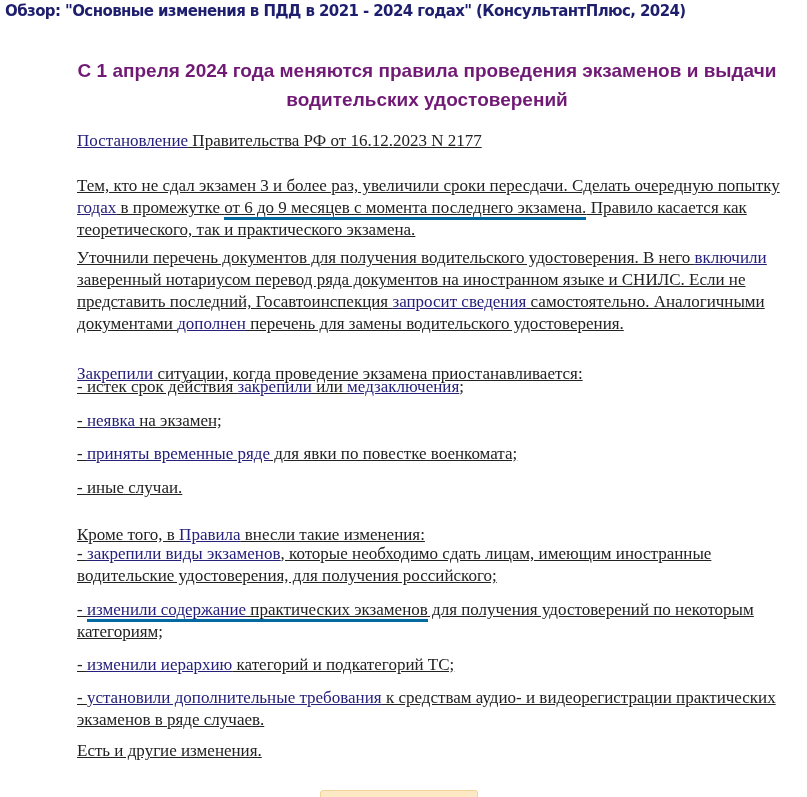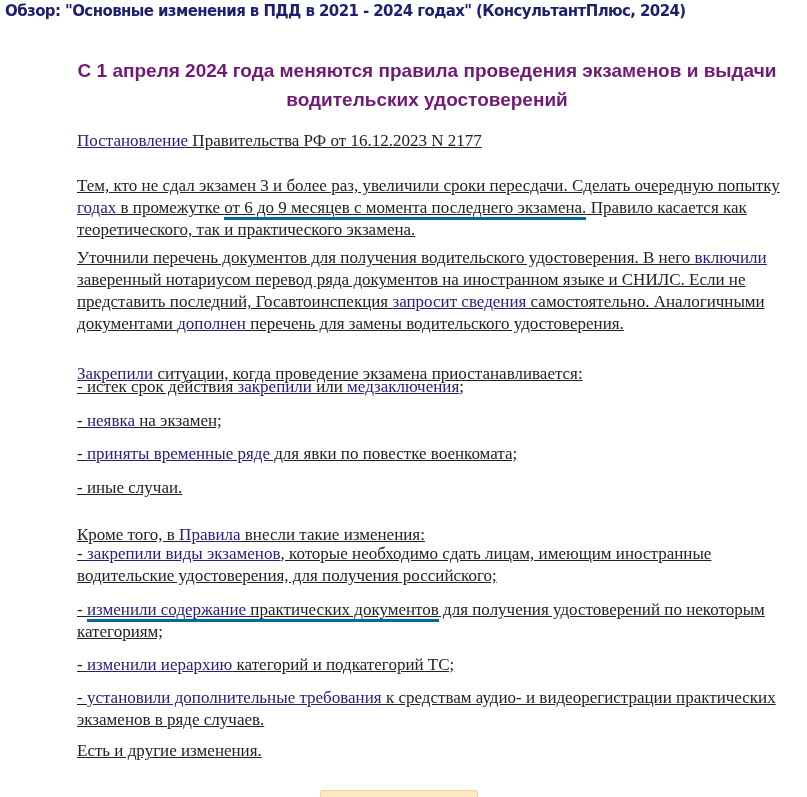--- a/index.html
+++ b/index.html
@@ -59,21 +59,21 @@
 </div>
 
 <div class="p" style="top:524px;">
   <span>Кроме того, в </span><a>Правила</a><span> внесли такие изменения:</span>
 </div>
 
 <div class="p" style="top:543px;">
   <span>- </span><a>закрепили виды экзаменов</a><span>, которые необходимо сдать лицам, имеющим иностранные водительские удостоверения, для получения российского;</span>
 </div>
 <div class="p" style="top:599px;">
-  <span>- </span><a class="redline" style="text-decoration:underline;">изменили содержание</a><span class="redline"> практических документов</span><span> для получения удостоверений по некоторым категориям;</span>
+  <span>- </span><a class="redline" style="text-decoration:underline;">изменили содержание</a><span class="redline"> практических экзаменов</span><span> для получения удостоверений по некоторым категориям;</span>
 </div>
 <div class="p" style="top:654px;">
   <span>- </span><a>изменили иерархию</a><span> категорий и подкатегорий ТС;</span>
 </div>
 <div class="p" style="top:687px;">
   <span>- </span><a>установили дополнительные требования</a><span> к средствам аудио- и видеорегистрации практических экзаменов в ряде случаев.</span>
 </div>
 
 <div class="p" style="top:740px;">Есть и другие изменения.</div>
 

